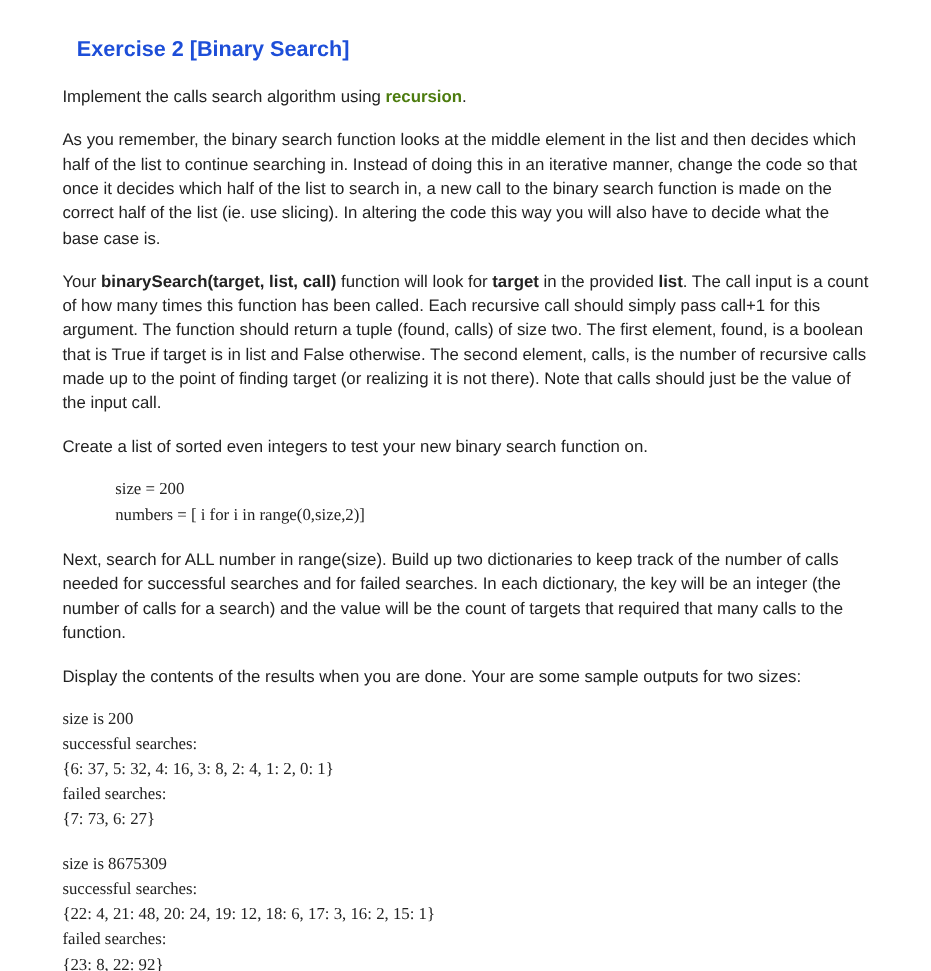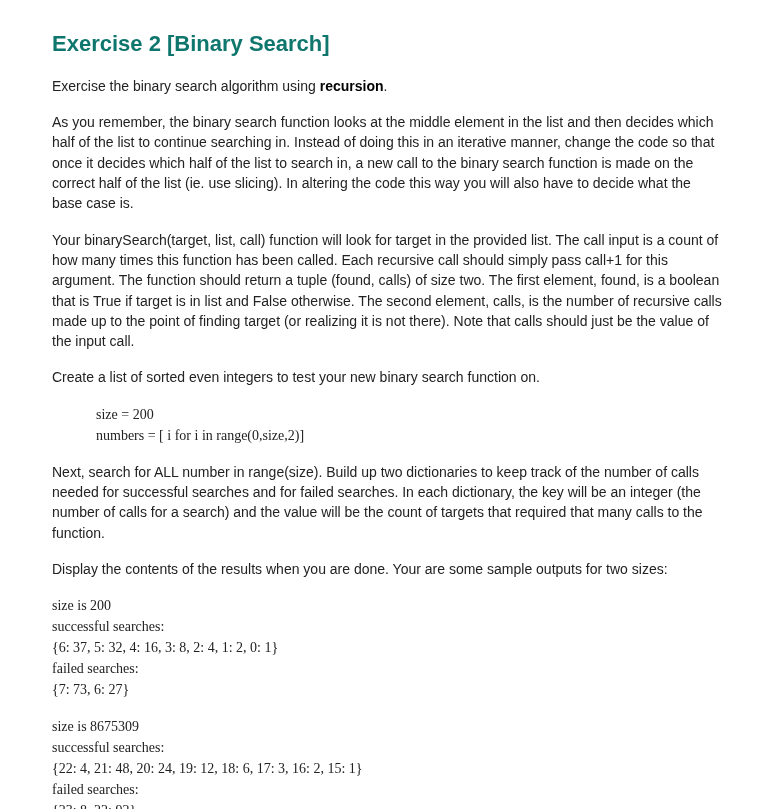--- a/index.html
+++ b/index.html
@@ -7,53 +7,53 @@
       font-size: 14px;
       color: #222;
       margin: 0;
       padding: 28px 52px 28px 52px;
       line-height: 1.45;
       background: #fff;
       width: 776px;
       box-sizing: border-box;
     }
     h2 {
-      font-size: 22px;
+      font-size: 18px;
       font-weight: 600;
-      margin: 0 0 16px 0;
-      color: #0f766e;
+      margin: 0 0 16px 12px;
+      color: #1d4ed8;
     }
     p {
       margin: 0 0 16px 0;
     }
     .bold {
-      font-weight: normal;
+      font-weight: bold;
     }
     .red {
-      color: #000000;
+      color: #4d7c0f;
       font-weight: bold;
     }
     .code-block {
       font-family: Liberation Serif, serif;
       white-space: pre;
       font-size: 14px;
       margin: 0 0 16px 0;
       line-height: 1.5;
     }
     .indent {
       padding-left: 44px;
     }
   </style>
 </head>
 <body>
 
 <h2>Exercise 2 [Binary Search]</h2>
 
 <p>
-  <span>Exercise the binary search algorithm using </span><span class="red">recursion</span><span>.</span>
+  <span>Implement the calls search algorithm using </span><span class="red">recursion</span><span>.</span>
 </p>
 
 <p>As you remember, the binary search function looks at the middle element in the list and then decides which half of the list to continue searching in. Instead of doing this in an iterative manner, change the code so that once it decides which half of the list to search in, a new call to the binary search function is made on the correct half of the list (ie. use slicing). In altering the code this way you will also have to decide what the base case is.</p>
 
 <p>
   <span>Your </span><span class="bold">binarySearch(target, list, call)</span><span> function will look for </span><span class="bold">target</span><span> in the provided </span><span class="bold">list</span><span>. The call input is a count of how many times this function has been called. Each recursive call should simply pass call+1 for this argument. The function should return a tuple (found, calls) of size two. The first element, found, is a boolean that is True if target is in list and False otherwise. The second element, calls, is the number of recursive calls made up to the point of finding target (or realizing it is not there). Note that calls should just be the value of the input call.</span>
 </p>
 
 <p>Create a list of sorted even integers to test your new binary search function on.</p>
 

